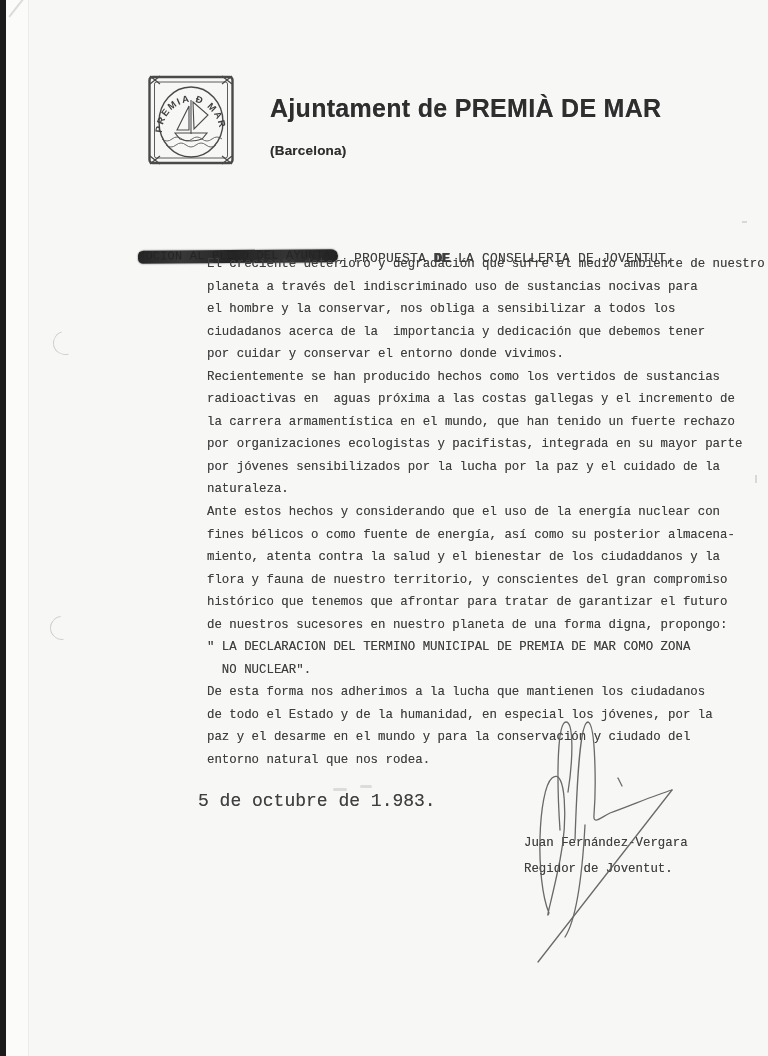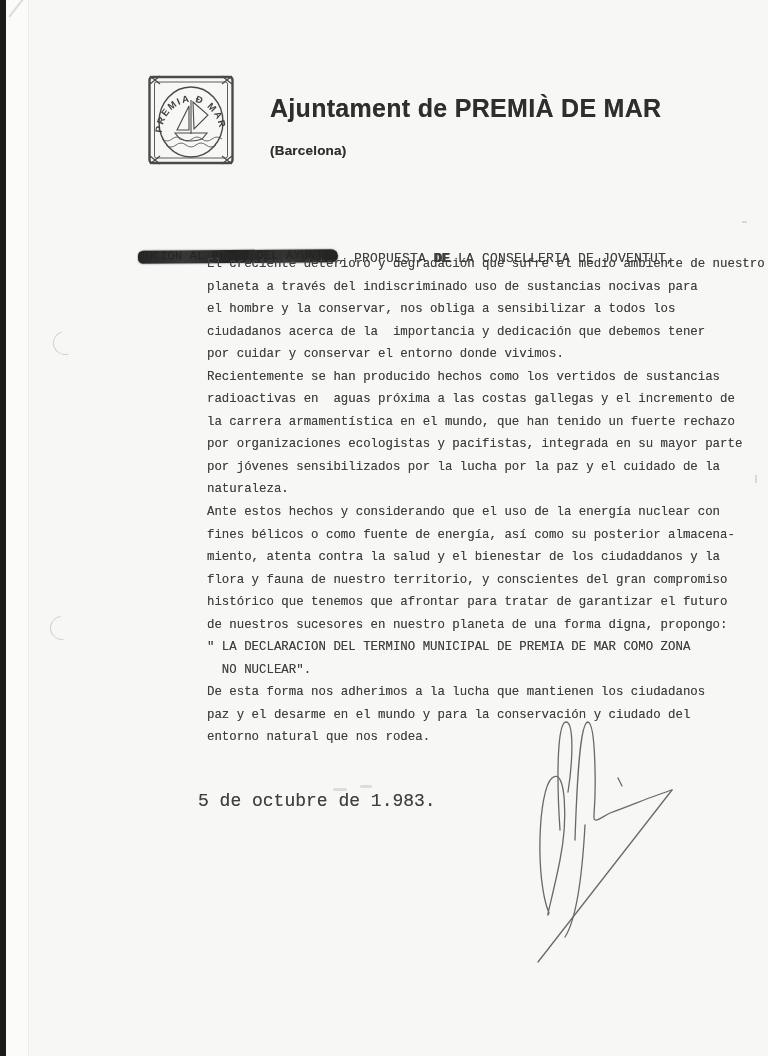--- a/index.html
+++ b/index.html
@@ -113,26 +113,31 @@
       <div>naturaleza.</div>
       <div>Ante estos hechos y considerando que el uso de la energía nuclear con</div>
       <div>fines bélicos o como fuente de energía, así como su posterior almacena-</div>
       <div>miento, atenta contra la salud y el bienestar de los ciudaddanos y la</div>
       <div>flora y fauna de nuestro territorio, y conscientes del gran compromiso</div>
       <div>histórico que tenemos que afrontar para tratar de garantizar el futuro</div>
       <div>de nuestros sucesores en nuestro planeta de una forma digna, propongo:</div>
       <div>" LA DECLARACION DEL TERMINO MUNICIPAL DE PREMIA DE MAR COMO ZONA</div>
       <div>  NO NUCLEAR".</div>
       <div>De esta forma nos adherimos a la lucha que mantienen los ciudadanos</div>
+      <div>de todo el Estado y de la humanidad, en especial los jóvenes, por la</div>
       <div>paz y el desarme en el mundo y para la conservación y ciudado del</div>
       <div>entorno natural que nos rodea.</div>
     </div>
 
   <div class="date-line tw">5 de octubre de 1.983.</div>
 
+  <div class="sig-block tw">
+    <div>Juan Fernández-Vergara</div>
+    <div>Regidor de Joventut.</div>
+  </div>
 
   <svg class="signature-svg" viewBox="0 0 200 280">
     <g fill="none" stroke="#5a5a5a" stroke-width="1.3" stroke-linecap="round" opacity="0.9">
       <path d="M49,213 C35,180 38,90 52,78 C66,66 68,120 60,160 C52,200 45,222 49,213"></path>
       <path d="M60,130 C56,70 58,22 66,22 C74,22 73,60 68,92"></path>
       <path d="M75,140 C77,80 80,22 88,22 C96,24 96,90 94,115 C93,125 100,118 110,113 C130,106 155,95 172,90"></path>
       <path d="M172,90 L38,262"></path>
       <path d="M85,125 C82,180 76,220 65,237"></path>
       <path d="M118,78 l4,8"></path>
     </g>

